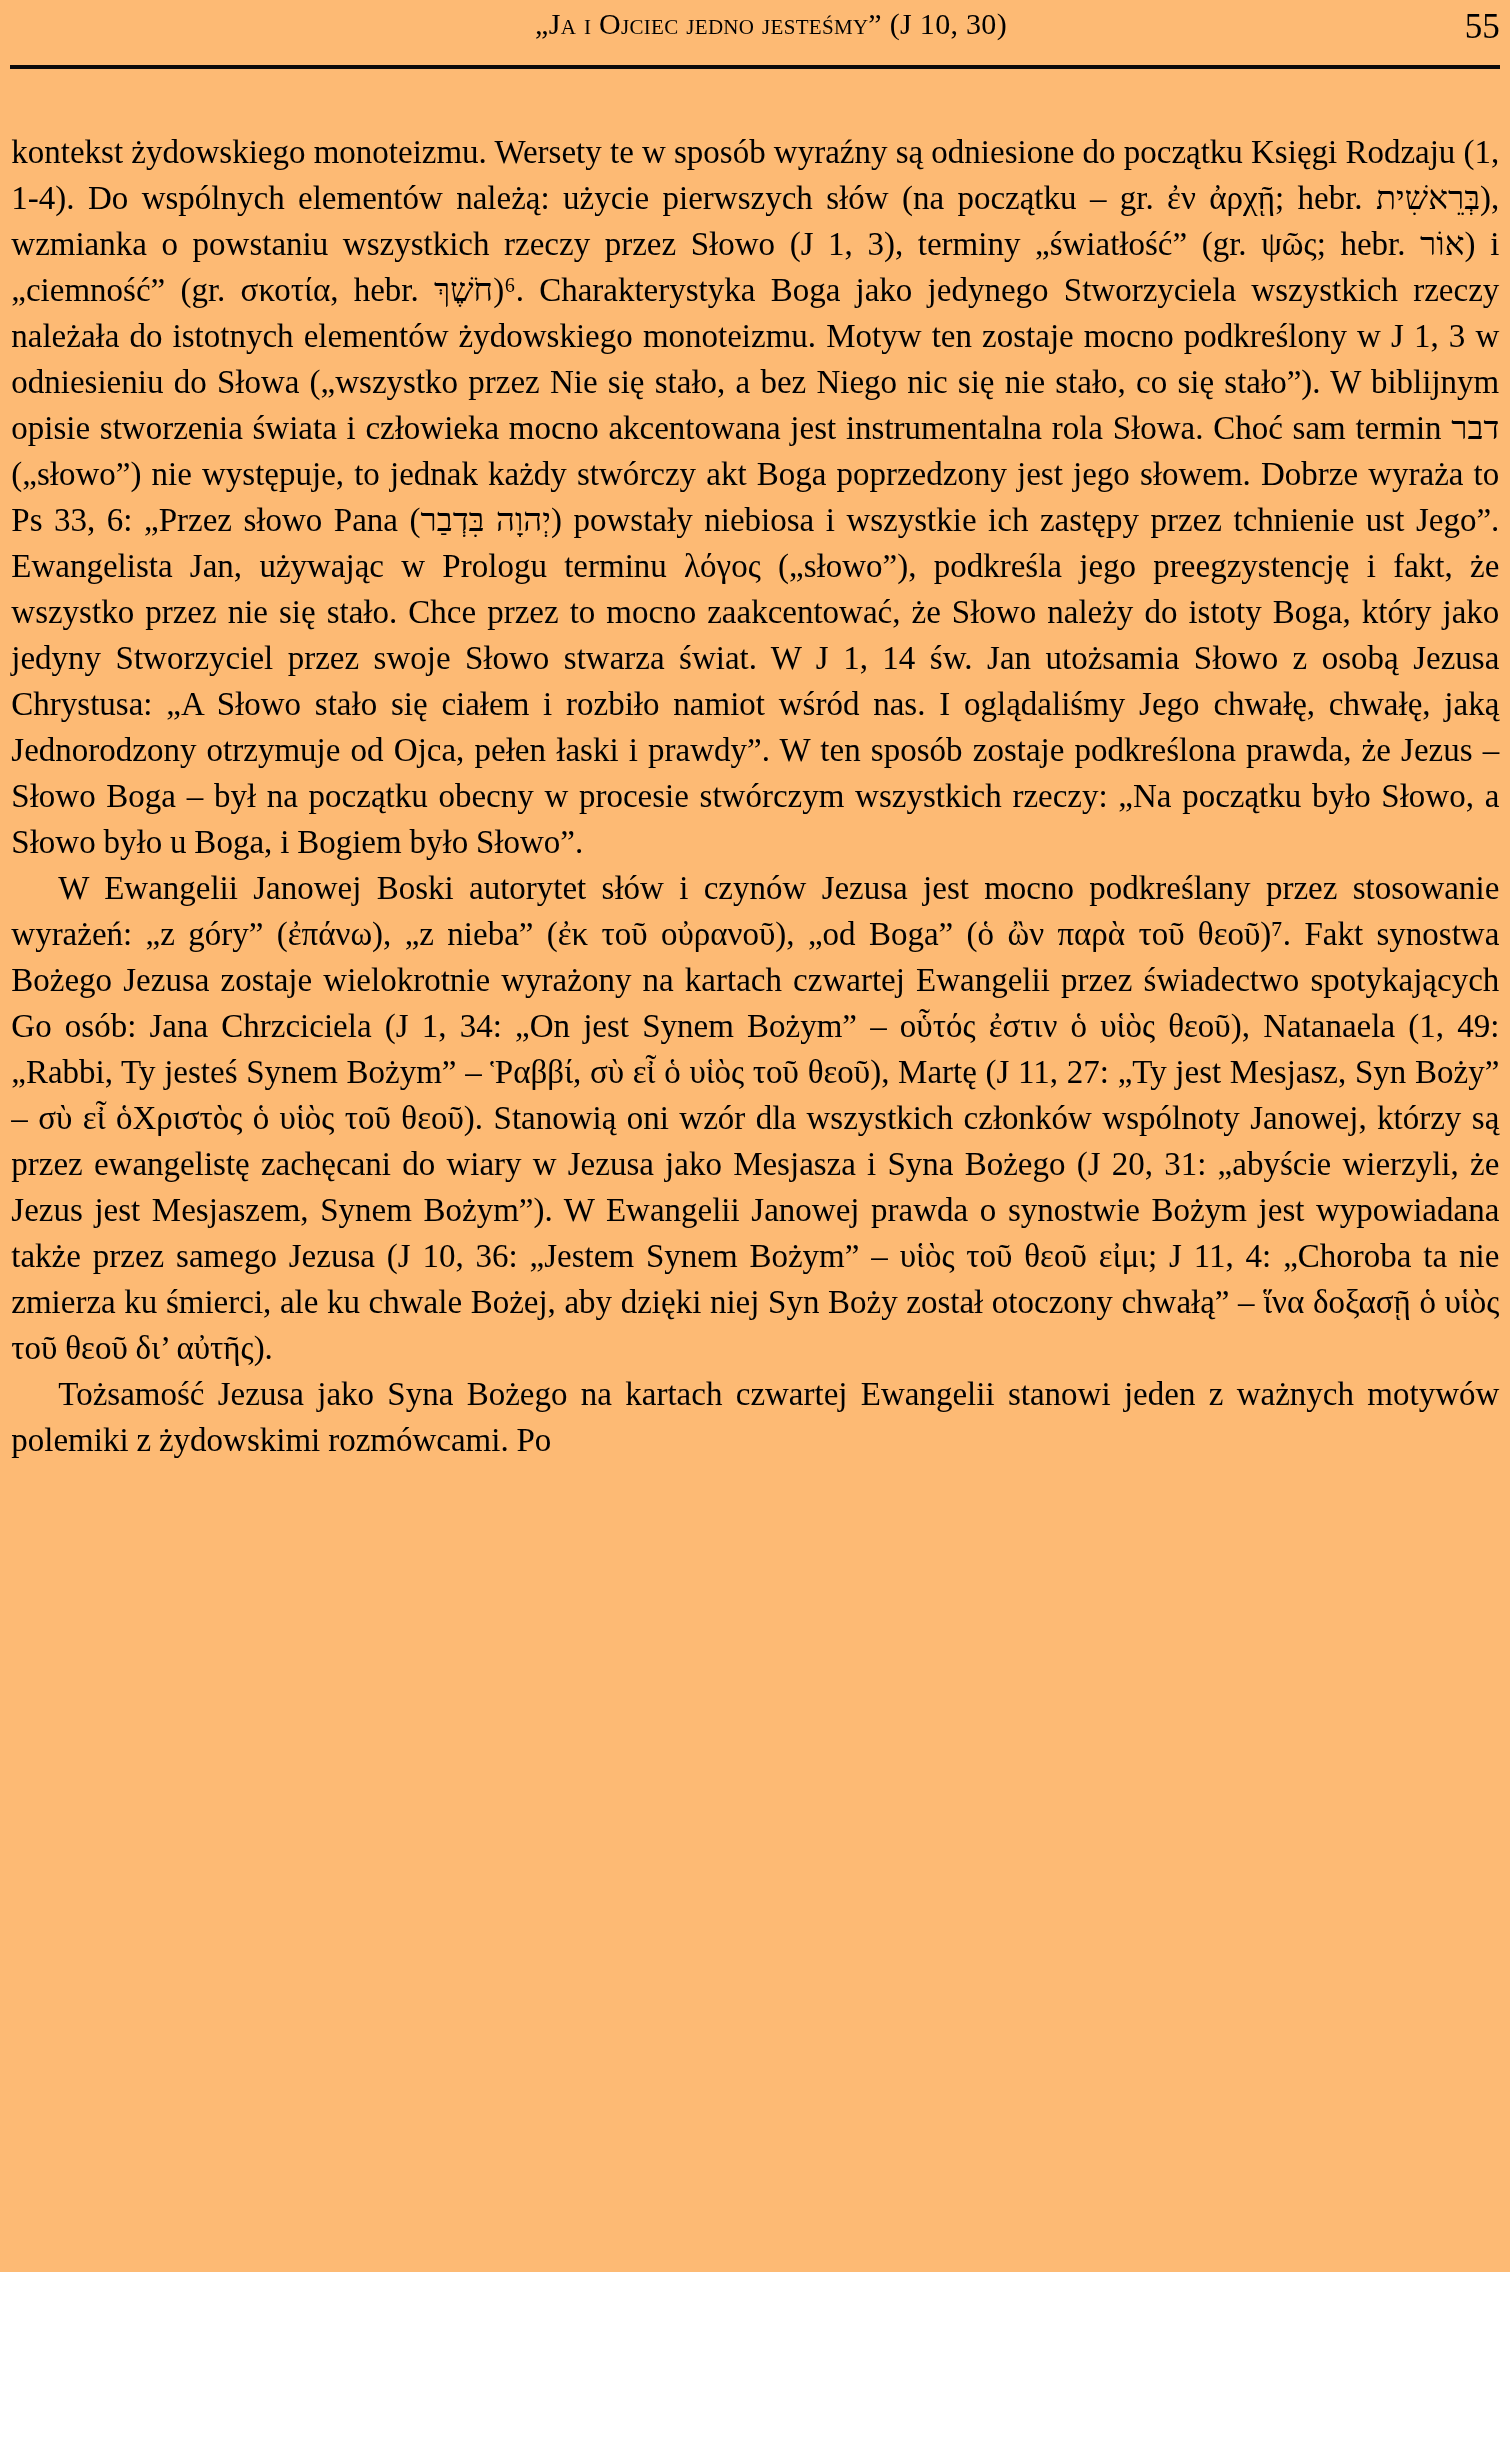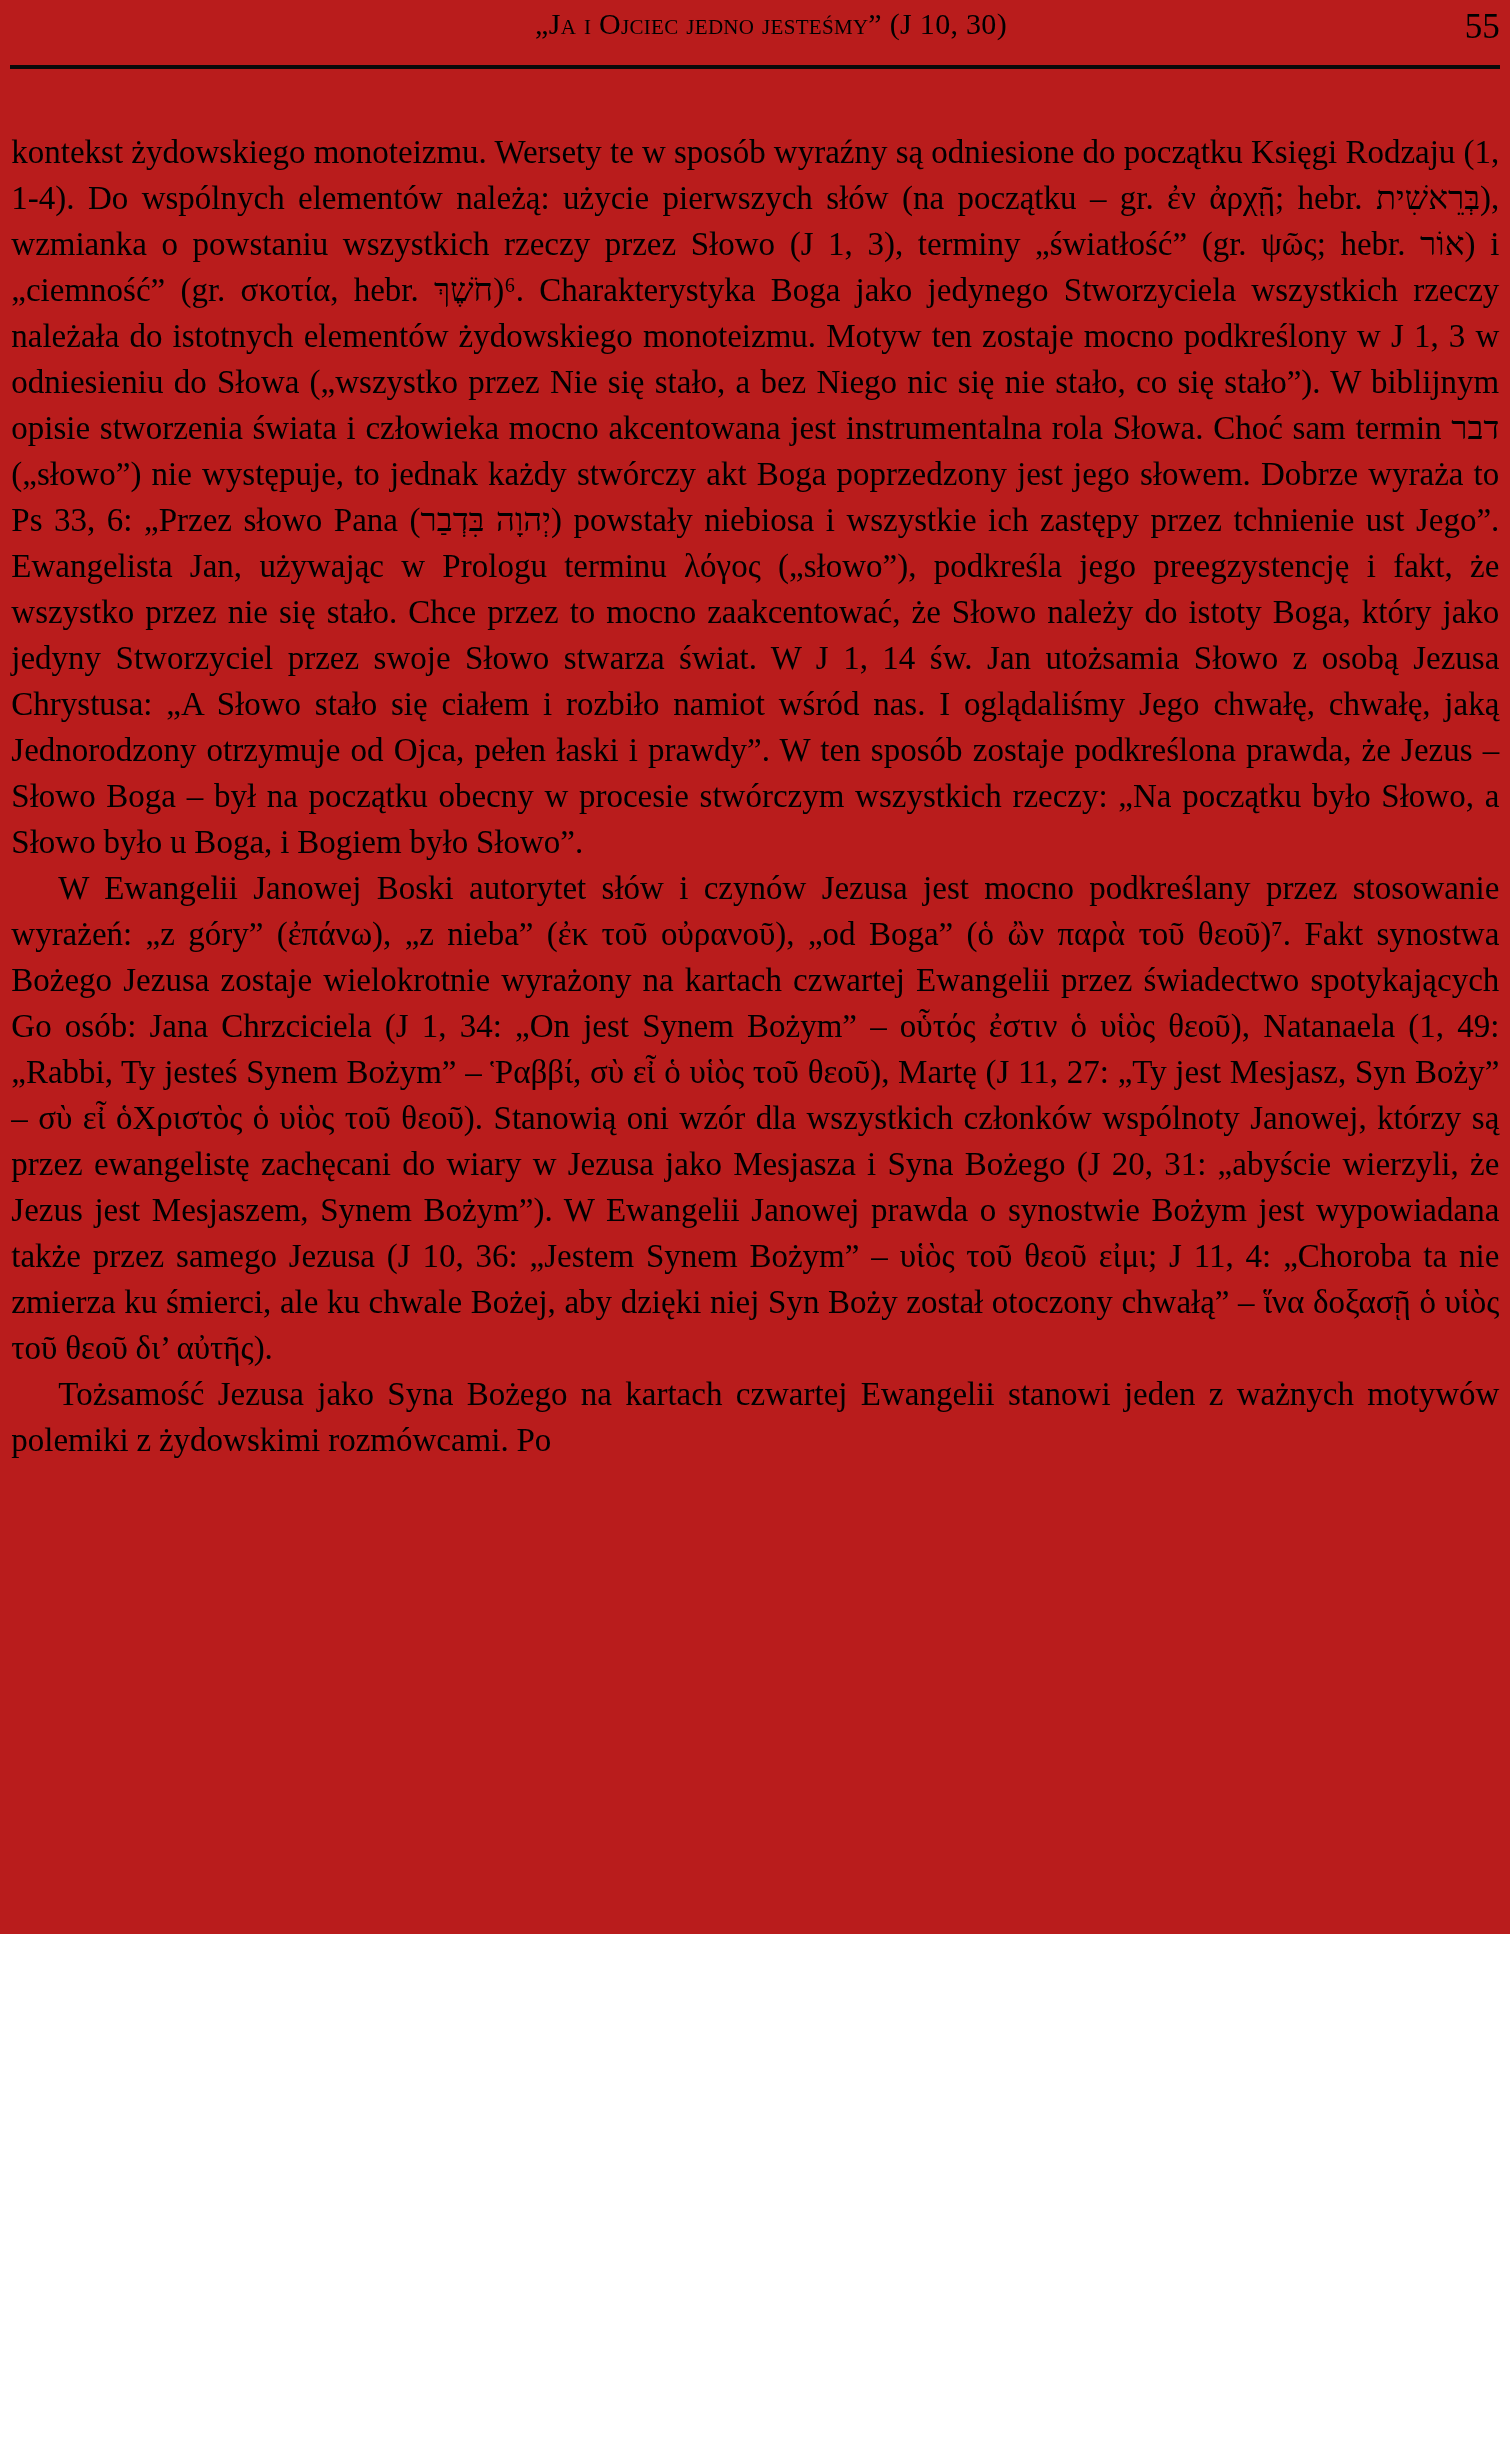--- a/index.html
+++ b/index.html
@@ -4,22 +4,22 @@
 <title>Strona 55</title>
 <style>
   html, body {
     margin: 0;
     padding: 0;
     background: #ffffff;
   }
   .page {
     position: relative;
     width: 1511px;
-    height: 1934px;
-    background: #b91c1c;
+    height: 2272px;
+    background: #fdba74;
     font-family: "Liberation Serif", "DejaVu Serif", serif;
     color: #000000;
     box-sizing: border-box;
     overflow: hidden;
   }
 
   
   .runhead {
     position: absolute;
     left: 11.3px;

